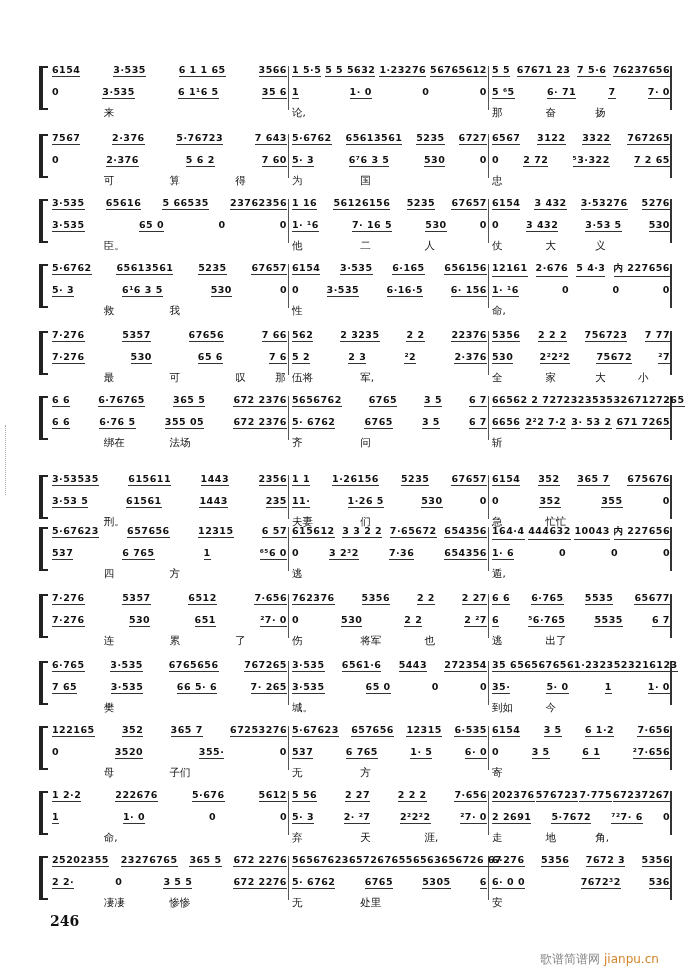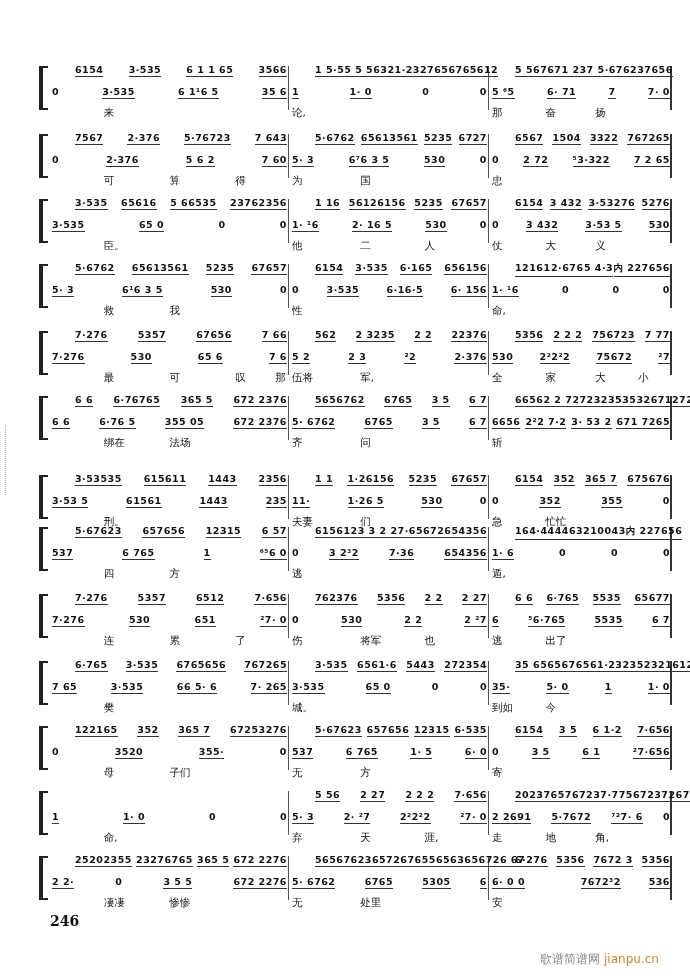--- a/index.html
+++ b/index.html
@@ -10,21 +10,21 @@
   .brace { position:absolute; left:9px; top:4px; width:5px; height:40px;
            border:2px solid #222; border-right:none; border-left-width:4px; }
   .measure { position:absolute; top:0; height:70px; }
   .measure.m1 { left:22px; width:235px; }
   .measure.m2 { left:262px; width:195px;text-align:right; }
   .measure.m3 { left:462px; width:178px; }
   .barline { position:absolute; top:4px; width:1px; height:44px; background:#555; }
   .bl1 { left:258px; } .bl2 { left:458px; } .bl3 { left:640px; background:#333; width:2px; }
   .row { position:absolute; left:0; right:0; display:flex; justify-content:space-between;
          font-size:9.5px; font-weight:bold; letter-spacing:0.5px; white-space:nowrap; }
-  .row.upper { top:2px;margin-left:23px; }
+  .row.upper { top:2px; }
   .row.lower { top:24px; }
   .cell { display:inline-block; border-bottom:1.5px solid #333; padding-bottom:1px; }
   .cell.plain { border-bottom:none; }
   .lyrics { position:absolute; left:0; right:0; top:44px; font-size:10.5px;
             display:flex; gap:0; }
   .lyric { position:absolute; }
   .pagenum { position:absolute; left:50px; top:913px; font-family:"DejaVu Serif", serif;
              font-weight:bold; font-size:14px; }
   .watermark { position:absolute; left:540px; top:951px; font-size:12px; color:#888; }
   .watermark .en { color:#d4842a; margin-left:4px; }
@@ -132,21 +132,21 @@
           <span class="cell plain">0</span>
         </div>
         <div class="lyrics">
           <span class="lyric" style="left: 0%;">为</span>
           <span class="lyric" style="left: 35%;">国</span>
         </div>
       </div>
       <div class="measure m3">
         <div class="row upper">
           <span class="cell">6567</span>
-          <span class="cell">1504</span>
+          <span class="cell">3122</span>
           <span class="cell">3322</span>
           <span class="cell">767265</span>
         </div>
         <div class="row lower">
           <span class="cell plain">0</span>
           <span class="cell">2 72</span>
           <span class="cell">⁵3·322</span>
           <span class="cell">7 2 65</span>
         </div>
         <div class="lyrics">
@@ -178,21 +178,21 @@
       </div>
       <div class="measure m2">
         <div class="row upper">
           <span class="cell">1 16</span>
           <span class="cell">56126156</span>
           <span class="cell">5235</span>
           <span class="cell">67657</span>
         </div>
         <div class="row lower">
           <span class="cell">1· ¹6</span>
-          <span class="cell">2· 16 5</span>
+          <span class="cell">7· 16 5</span>
           <span class="cell">530</span>
           <span class="cell plain">0</span>
         </div>
         <div class="lyrics">
           <span class="lyric" style="left: 0%;">他</span>
           <span class="lyric" style="left: 35%;">二</span>
           <span class="lyric" style="left: 68%;">人</span>
         </div>
       </div>
       <div class="measure m3">
@@ -691,20 +691,26 @@
           <span class="lyric" style="left: 0%;">寄</span>
         </div>
       </div>
     </div>
     <div class="system" style="top: 787px;">
       <div class="brace"></div>
       <div class="barline bl1"></div>
       <div class="barline bl2"></div>
       <div class="barline bl3"></div>
       <div class="measure m1">
+        <div class="row upper">
+          <span class="cell">1 2·2</span>
+          <span class="cell">222676</span>
+          <span class="cell">5·676</span>
+          <span class="cell">5612</span>
+        </div>
         <div class="row lower">
           <span class="cell">1</span>
           <span class="cell">1· 0</span>
           <span class="cell plain">0</span>
           <span class="cell plain">0</span>
         </div>
         <div class="lyrics">
           <span class="lyric" style="left: 22%;">命,</span>
         </div>
       </div>

